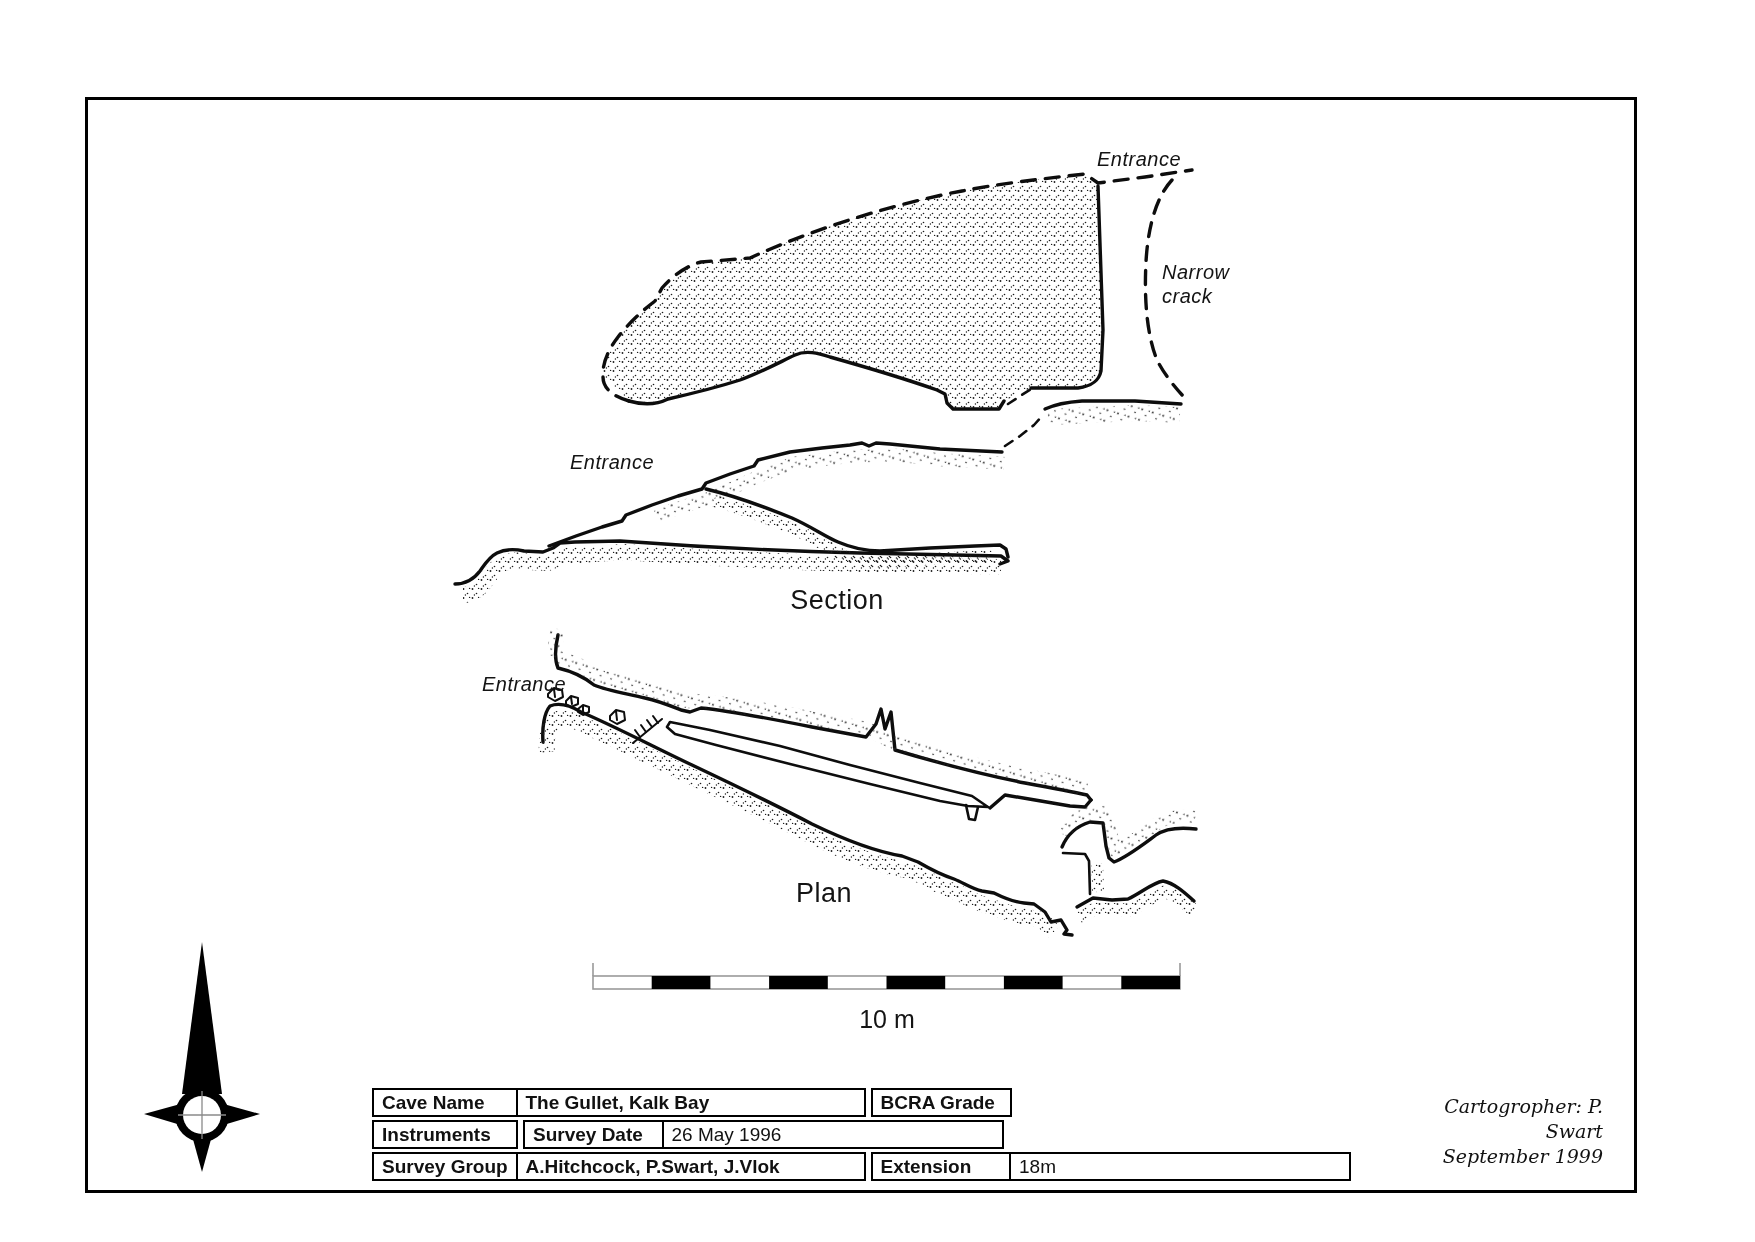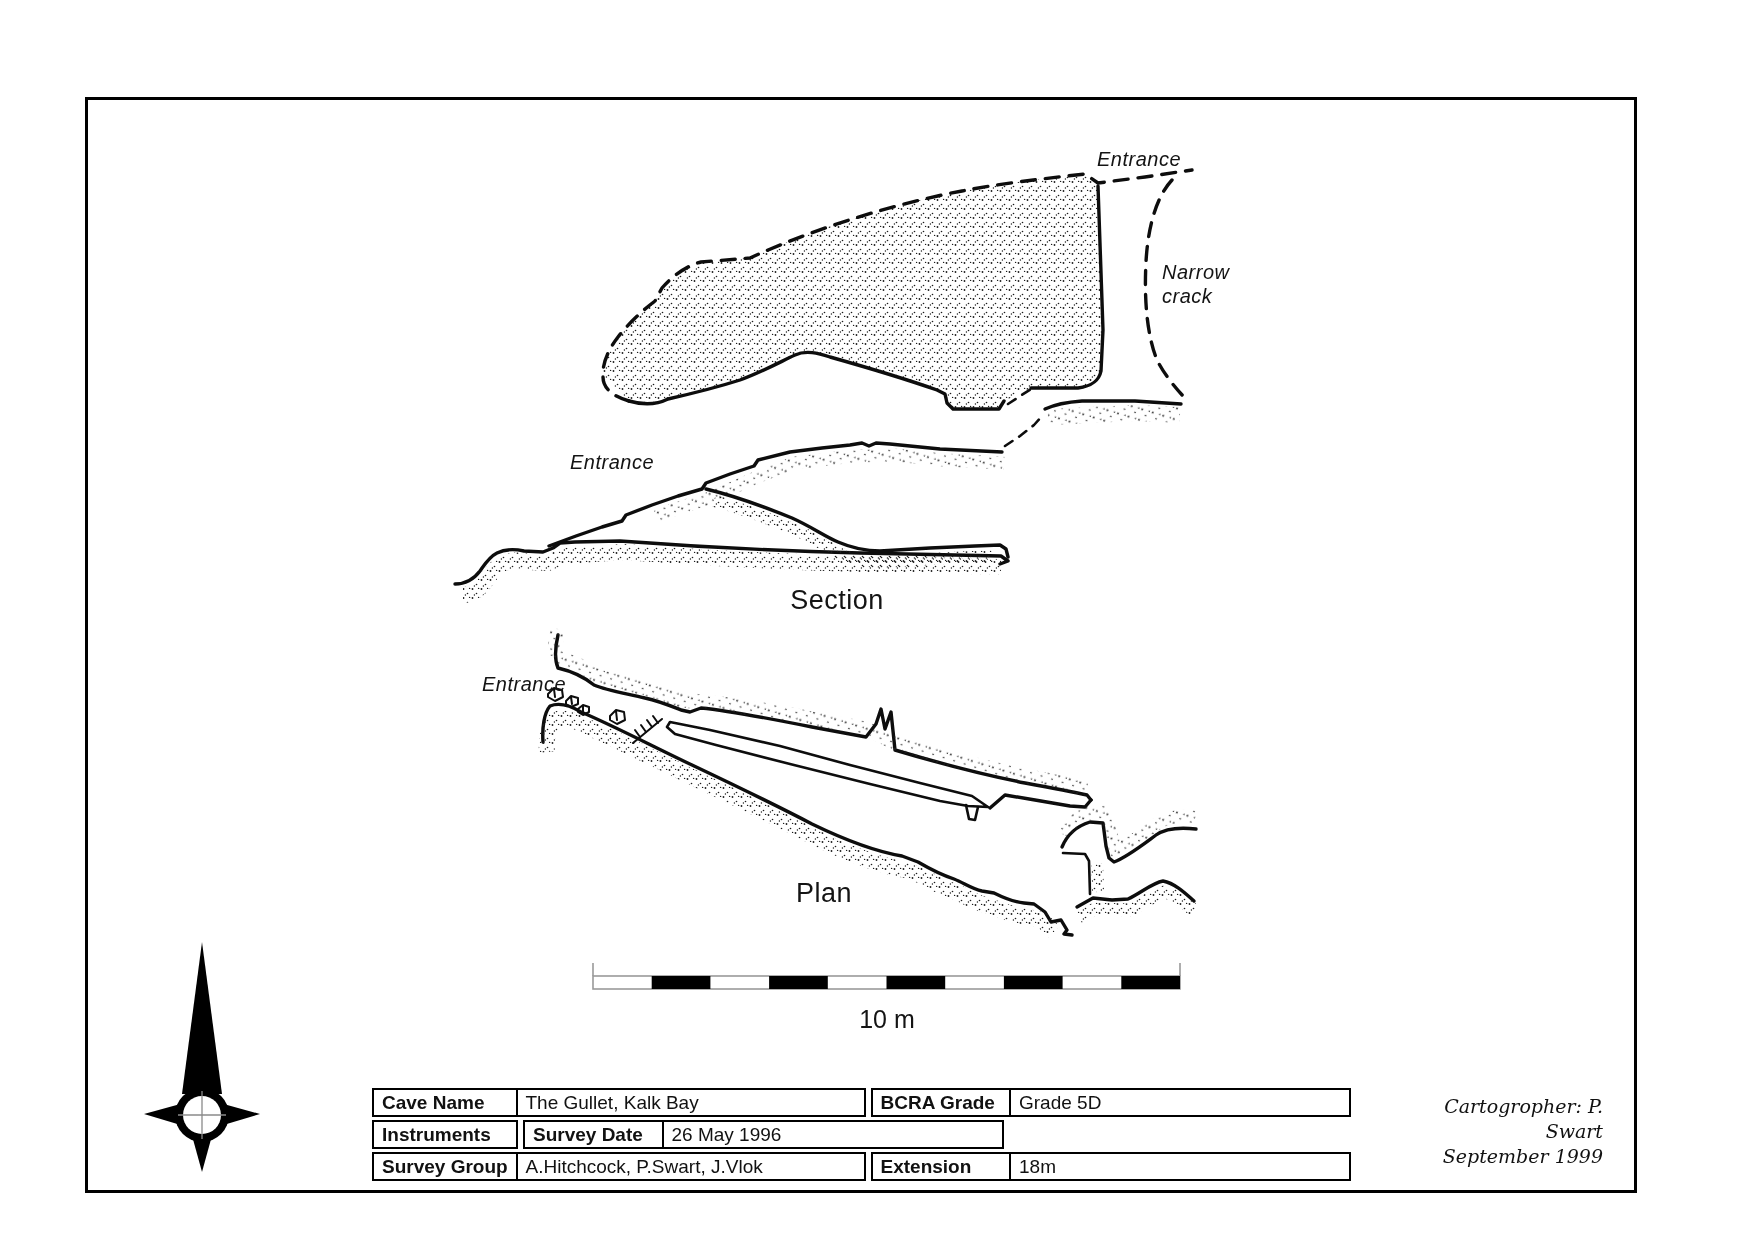--- a/index.html
+++ b/index.html
@@ -16,21 +16,21 @@
   .w3{stroke-width:3.4px;} .w2{stroke-width:2.6px;}
   .dash{stroke-dasharray:14 10;}
   .dashsm{stroke-dasharray:9 8;}
   .band{fill:none;stroke-linecap:butt;}
   
   #survey-table{position:absolute;left:372px;top:1088px;}
   .t-row{display:flex;margin-bottom:3px;}
   .cell{border:2.5px solid #000;height:29px;box-sizing:border-box;display:flex;
         align-items:center;padding:12px 8px;background:#fff;font-size:19px;white-space:nowrap;}
   .lbl{font-weight:bold;}
-  .c1{width:146px;} .c2{width:350px;margin-left:-2.5px;}
+  .c1{width:146px;} .c2{width:350px;margin-left:-2.5px;font-weight:bold;}
   .tgap{width:5px;} .c3{width:141px;} .c4{width:342px;margin-left:-2.5px;}
   
   #credits{position:absolute;left:1388px;top:1094px;width:215px;text-align:right;
            font-family:"DejaVu Serif",serif;font-style:italic;font-size:19px;line-height:25px;}
 </style>
 </head>
 <body>
 
 <div id="page">
   <div id="frame"></div>
@@ -208,21 +208,20 @@
     <text class="view-label" text-anchor="middle" x="824" y="902">Plan</text>
     <text class="scale-label" text-anchor="middle" x="887" y="1028">10 m</text>
   </svg>
 
   <div id="survey-table">
     <div class="t-row">
       <div class="cell lbl c1">Cave Name</div>
       <div class="cell c2">The Gullet, Kalk Bay</div>
       <div class="tgap"></div>
       <div class="cell lbl c3">BCRA Grade</div>
-      <div class="cell c4">Grade 5D</div>
     </div>
     <div class="t-row">
       <div class="cell lbl c1">Instruments</div>
       <div class="tgap"></div>
       <div class="cell lbl c3">Survey Date</div>
       <div class="cell c4">26 May 1996</div>
     </div>
     <div class="t-row">
       <div class="cell lbl c1">Survey Group</div>
       <div class="cell c2">A.Hitchcock, P.Swart, J.Vlok</div>

